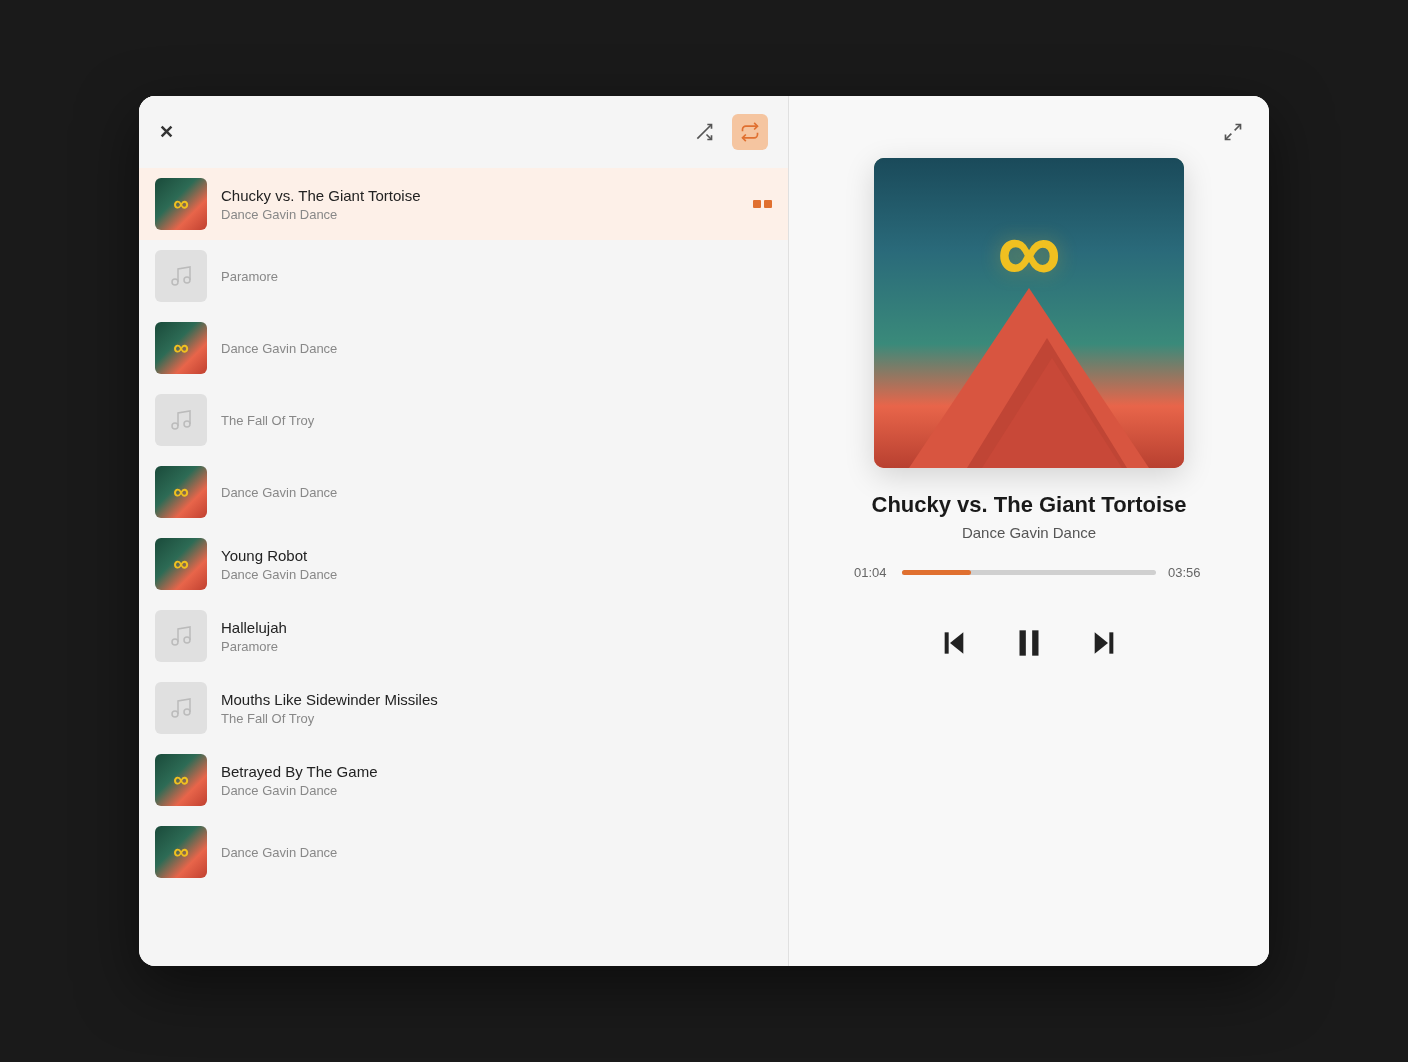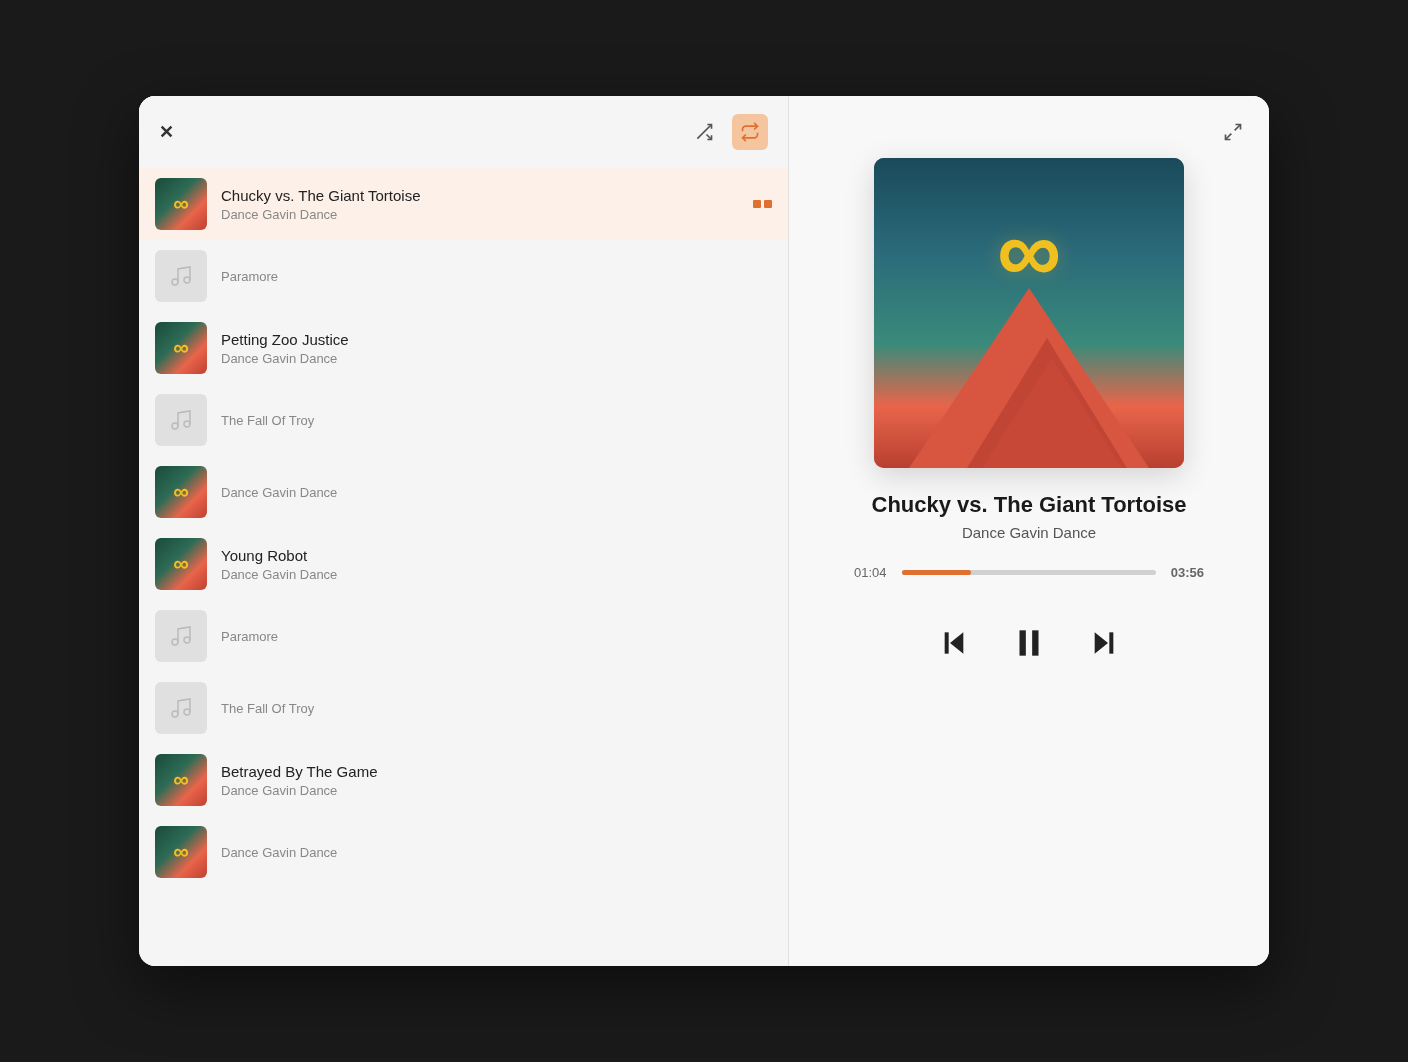--- a/index.html
+++ b/index.html
@@ -259,22 +259,20 @@
       align-items: center;
       gap: 12px;
       margin-bottom: 44px;
     }
     .time-label {
       font-size: 13px;
       color: #666;
       min-width: 36px;
     }
     .time-end {
-      text-align: right;
-      font-weight: bold;
     }
     .progress-bar {
       flex: 1;
       height: 5px;
       background: #d0d0d0;
       border-radius: 3px;
       position: relative;
       cursor: pointer;
     }
     .progress-fill {
@@ -357,21 +355,20 @@
       </svg>
     </div>
     <div class="track-info">
       <div class="track-artist">Paramore</div>
     </div>
 
   </div>
           <div class="playlist-item">
     <div class="track-thumb album-art-dgd"></div>
     <div class="track-info">
-      <div class="track-title">Petting Zoo Justice</div>
       <div class="track-artist">Dance Gavin Dance</div>
     </div>
 
   </div>
           <div class="playlist-item">
     <div class="track-thumb">
       <svg viewBox="0 0 24 24" fill="none" stroke="#bbb" stroke-width="1.5">
         <path d="M9 18V5l12-2v13"></path>
         <circle cx="6" cy="18" r="3"></circle>
         <circle cx="18" cy="16" r="3"></circle>
@@ -399,33 +396,35 @@
   </div>
           <div class="playlist-item">
     <div class="track-thumb">
       <svg viewBox="0 0 24 24" fill="none" stroke="#bbb" stroke-width="1.5">
         <path d="M9 18V5l12-2v13"></path>
         <circle cx="6" cy="18" r="3"></circle>
         <circle cx="18" cy="16" r="3"></circle>
       </svg>
     </div>
     <div class="track-info">
+      <div class="track-title">Hallelujah</div>
       <div class="track-artist">Paramore</div>
     </div>
 
   </div>
           <div class="playlist-item">
     <div class="track-thumb">
       <svg viewBox="0 0 24 24" fill="none" stroke="#bbb" stroke-width="1.5">
         <path d="M9 18V5l12-2v13"></path>
         <circle cx="6" cy="18" r="3"></circle>
         <circle cx="18" cy="16" r="3"></circle>
       </svg>
     </div>
     <div class="track-info">
+      <div class="track-title">Mouths Like Sidewinder Missiles</div>
       <div class="track-artist">The Fall Of Troy</div>
     </div>
 
   </div>
           <div class="playlist-item">
     <div class="track-thumb album-art-dgd"></div>
     <div class="track-info">
       <div class="track-title">Betrayed By The Game</div>
       <div class="track-artist">Dance Gavin Dance</div>
     </div>

